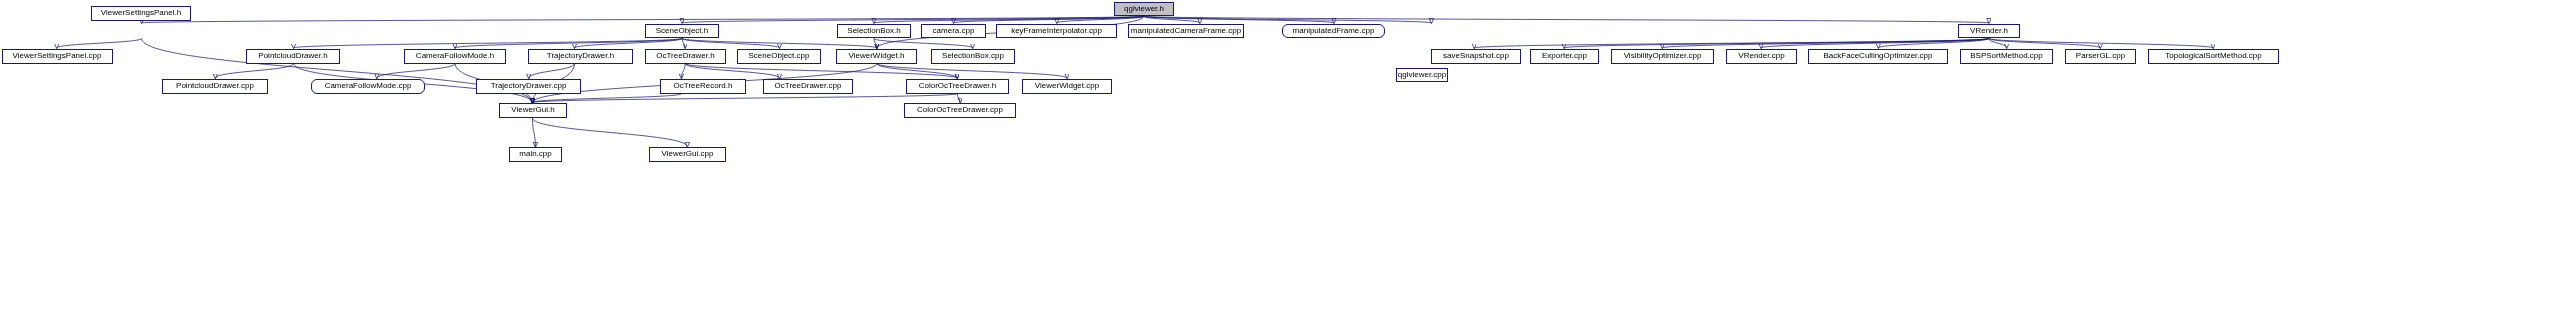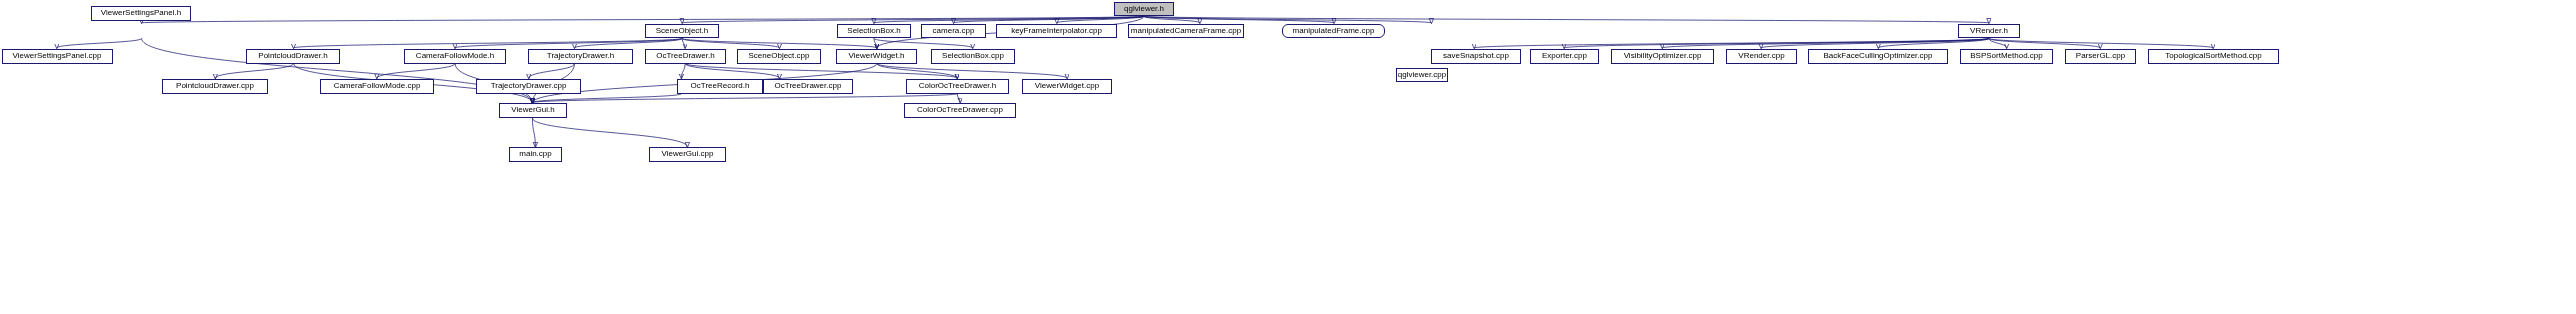--- a/index.html
+++ b/index.html
@@ -127,23 +127,23 @@
       <div class="node" style="left: 931px; top: 49px; width: 84px;">SelectionBox.cpp</div>
       <div class="node" style="left: 1431px; top: 49px; width: 90px;">saveSnapshot.cpp</div>
       <div class="node" style="left: 1530px; top: 49px; width: 69px;">Exporter.cpp</div>
       <div class="node" style="left: 1611px; top: 49px; width: 103px;">VisibilityOptimizer.cpp</div>
       <div class="node" style="left: 1726px; top: 49px; width: 71px;">VRender.cpp</div>
       <div class="node" style="left: 1808px; top: 49px; width: 140px;">BackFaceCullingOptimizer.cpp</div>
       <div class="node" style="left: 1960px; top: 49px; width: 93px;">BSPSortMethod.cpp</div>
       <div class="node" style="left: 2065px; top: 49px; width: 71px;">ParserGL.cpp</div>
       <div class="node" style="left: 2148px; top: 49px; width: 131px;">TopologicalSortMethod.cpp</div>
       <div class="node" style="left: 162px; top: 79px; width: 106px;">PointcloudDrawer.cpp</div>
-      <div class="node" style="left: 320px; top: 79px; width: 114px;">CameraFollowMode.cpp</div>
+      <div class="node" style="left: 311px; top: 79px; width: 114px; border-radius: 6px;">CameraFollowMode.cpp</div>
       <div class="node" style="left: 476px; top: 79px; width: 105px;">TrajectoryDrawer.cpp</div>
-      <div class="node" style="left: 677px; top: 79px; width: 86px;">OcTreeRecord.h</div>
+      <div class="node" style="left: 660px; top: 79px; width: 86px;">OcTreeRecord.h</div>
       <div class="node" style="left: 763px; top: 79px; width: 90px;">OcTreeDrawer.cpp</div>
       <div class="node" style="left: 906px; top: 79px; width: 103px;">ColorOcTreeDrawer.h</div>
       <div class="node" style="left: 1022px; top: 79px; width: 90px;">ViewerWidget.cpp</div>
       <div class="node" style="left: 499px; top: 103px; width: 68px;">ViewerGui.h</div>
       <div class="node" style="left: 904px; top: 103px; width: 112px;">ColorOcTreeDrawer.cpp</div>
       <div class="node" style="left: 509px; top: 147px; width: 53px;">main.cpp</div>
       <div class="node" style="left: 649px; top: 147px; width: 77px;">ViewerGui.cpp</div>
     </div>
 </div>
 

